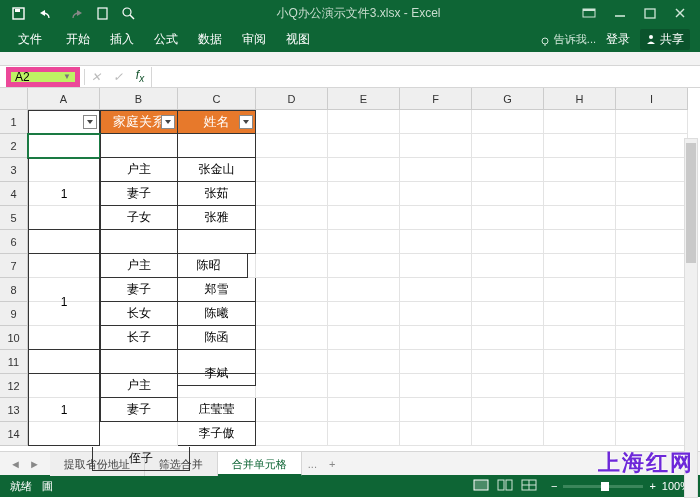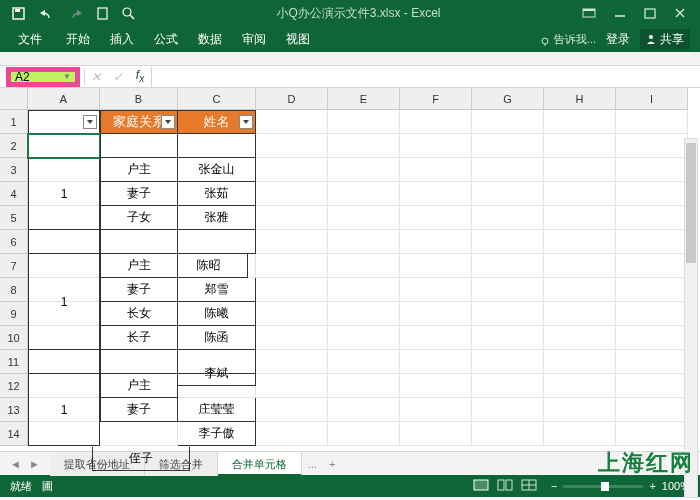--- a/index.html
+++ b/index.html
@@ -41,21 +41,21 @@
   .sheet-nav { display:flex; align-items:center; gap:8px; padding:0 10px; color:#888;}
   .sheet-tab { padding:0 14px; height:24px; line-height:24px; border-right:1px solid #d6d6d6; color:#444; background:#eee;}
   .sheet-tab.active { background:#fff; border-bottom:2px solid #0E6535; color:#0E6535;}
   .sheet-ell { padding:0 6px; color:#888;}
   .status { height:22px; background:#0E6535; color:#fff; display:flex; align-items:center; font-size:11px; padding:0 10px;}
   .status .sp { flex:1;}
   .status .views { display:flex; gap:8px; align-items:center;}
   .zoom { display:flex; align-items:center; gap:6px; margin-left:14px;}
   .zoom-track { width:80px; height:3px; background:#3b865b; position:relative;}
   .zoom-thumb { position:absolute; left:38px; top:-3px; width:8px; height:9px; background:#fff;}
-  .watermark { position:absolute; right:6px; bottom:22px; font-size:22px; font-weight:bold; color:#15803d; font-family: "KaiTi","STKaiti",serif; letter-spacing:2px; text-shadow:0 0 2px #fff;}
+  .watermark { position:absolute; right:6px; bottom:22px; font-size:22px; font-weight:bold; color:#6d28d9; font-family: "KaiTi","STKaiti",serif; letter-spacing:2px; text-shadow:0 0 2px #fff;}
   .vscroll { position:absolute; right:2px; top:50px; width:14px; height:360px; background:#f0f0f0; border:1px solid #ddd;}
   .vscroll .thumb { position:absolute; left:1px; top:4px; width:10px; height:120px; background:#c9c9c9;}
 </style>
 </head>
 <body>
 
 <div class="titlebar">
   <div class="qat">
     <span>
         <svg width="13" height="13">

